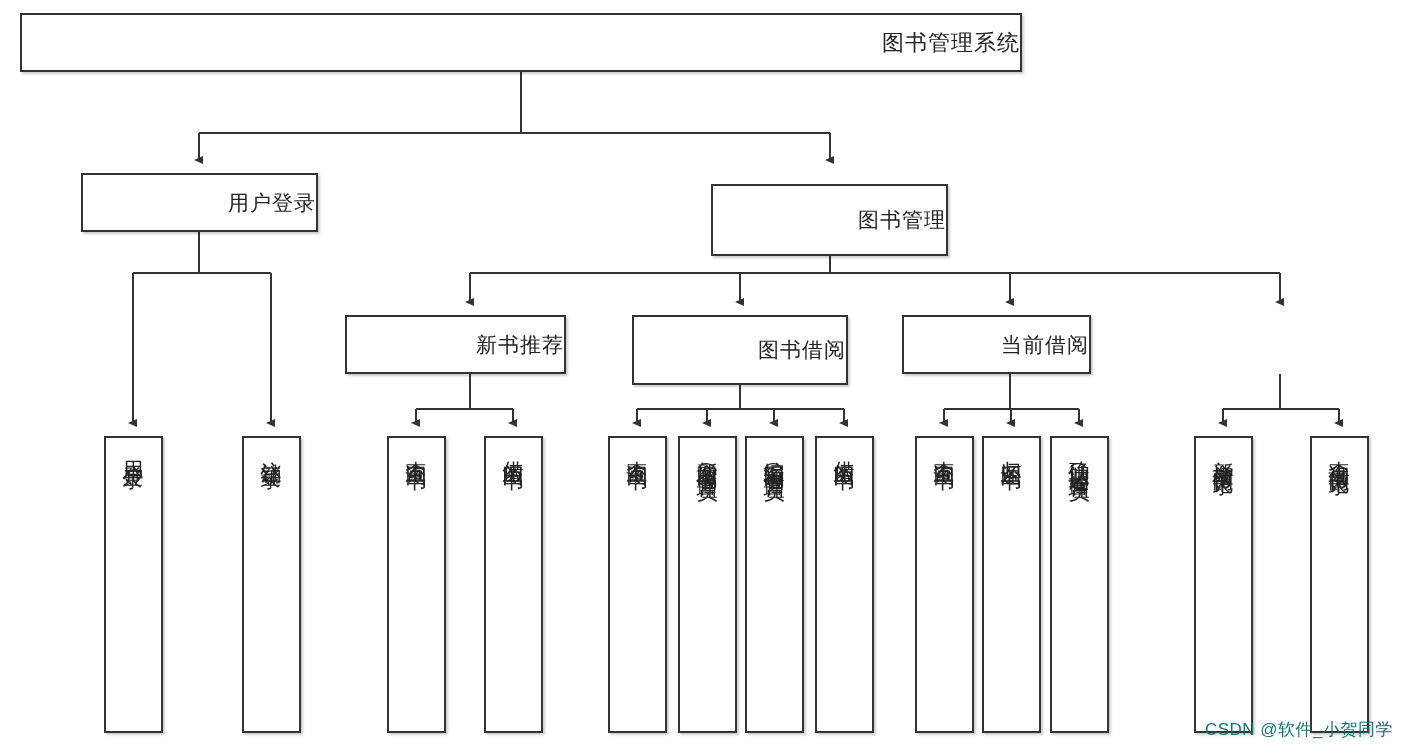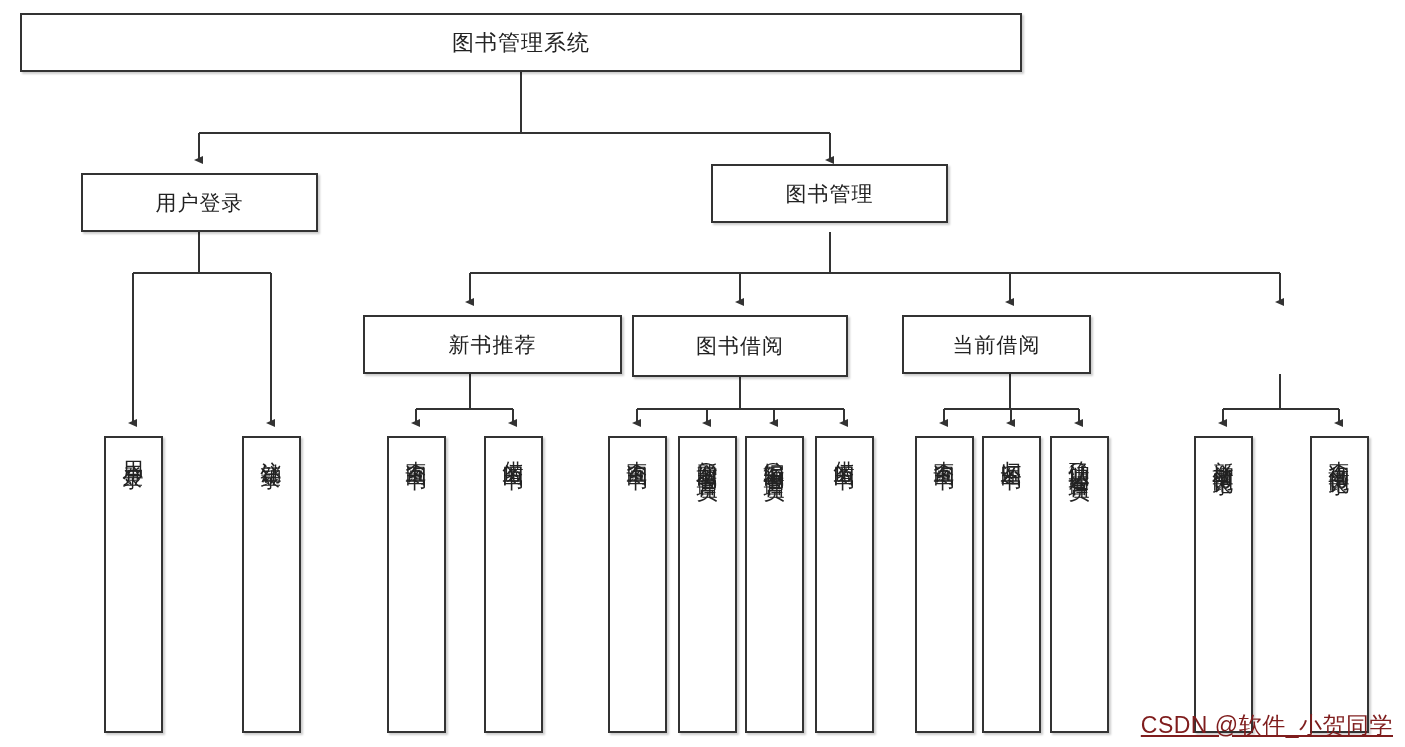--- a/index.html
+++ b/index.html
@@ -26,21 +26,21 @@
     pointer-events: none;
   }
   .node {
     position: absolute;
     box-sizing: border-box;
     background: #ffffff;
     border: 2px solid #333333;
     box-shadow: 2px 2px 2px rgba(0,0,0,0.20);
     display: flex;
     align-items: center;
-    justify-content: center;
+    justify-content: flex-end;
     color: #222222;
   }
   .node.horiz {
     font-size: 21px;
     letter-spacing: 1px;
   }
   .node.vert {
     writing-mode: vertical-rl;
     text-orientation: upright;
     font-size: 21px;
@@ -56,25 +56,24 @@
     display: block;
     white-space: nowrap;
   }
   .node.root {
     font-size: 22px;
   }
   #watermark {
     position: absolute;
     right: 12px;
     bottom: 6px;
-    font-size: 23px;
-    color: #7f1d1d;
+    font-size: 17px;
+    color: #0f766e;
     letter-spacing: 0.5px;
     white-space: nowrap;
-    text-decoration: underline;
   }
 </style>
 </head>
 <body>
 
 <div id="stage">
 
   <svg id="wires" viewBox="0 0 1405 747" width="1405" height="747" xmlns="http://www.w3.org/2000/svg">
     <defs>
       <marker id="arrow" markerWidth="10" markerHeight="10" refX="5" refY="5" orient="auto" markerUnits="userSpaceOnUse">
@@ -125,28 +124,28 @@
     </g>
   </svg>
 
   <div class="node horiz root" style="left: 20px; top: 13px; width: 1002px; height: 59px;">
     <span>图书管理系统</span>
   </div>
 
   <div class="node horiz" style="left: 81px; top: 173px; width: 237px; height: 59px;">
     <span>用户登录</span>
   </div>
-  <div class="node horiz" style="left: 711px; top: 164px; width: 237px; height: 59px;">
+  <div class="node horiz" style="left: 711px; top: 184px; width: 237px; height: 72px;">
     <span>图书管理</span>
   </div>
 
-  <div class="node horiz" style="left: 363px; top: 315px; width: 259px; height: 59px;">
+  <div class="node horiz" style="left: 345px; top: 315px; width: 221px; height: 59px;">
     <span>新书推荐</span>
   </div>
-  <div class="node horiz" style="left: 632px; top: 315px; width: 216px; height: 62px;">
+  <div class="node horiz" style="left: 632px; top: 315px; width: 216px; height: 70px;">
     <span>图书借阅</span>
   </div>
   <div class="node horiz" style="left: 902px; top: 315px; width: 189px; height: 59px;">
     <span>当前借阅</span>
   </div>
 
   <div class="node vert" style="left: 104px; top: 436px; width: 59px; height: 297px;">
     <span class="vlabel">用户登录</span>
   </div>
   <div class="node vert" style="left: 242px; top: 436px; width: 59px; height: 297px;">

